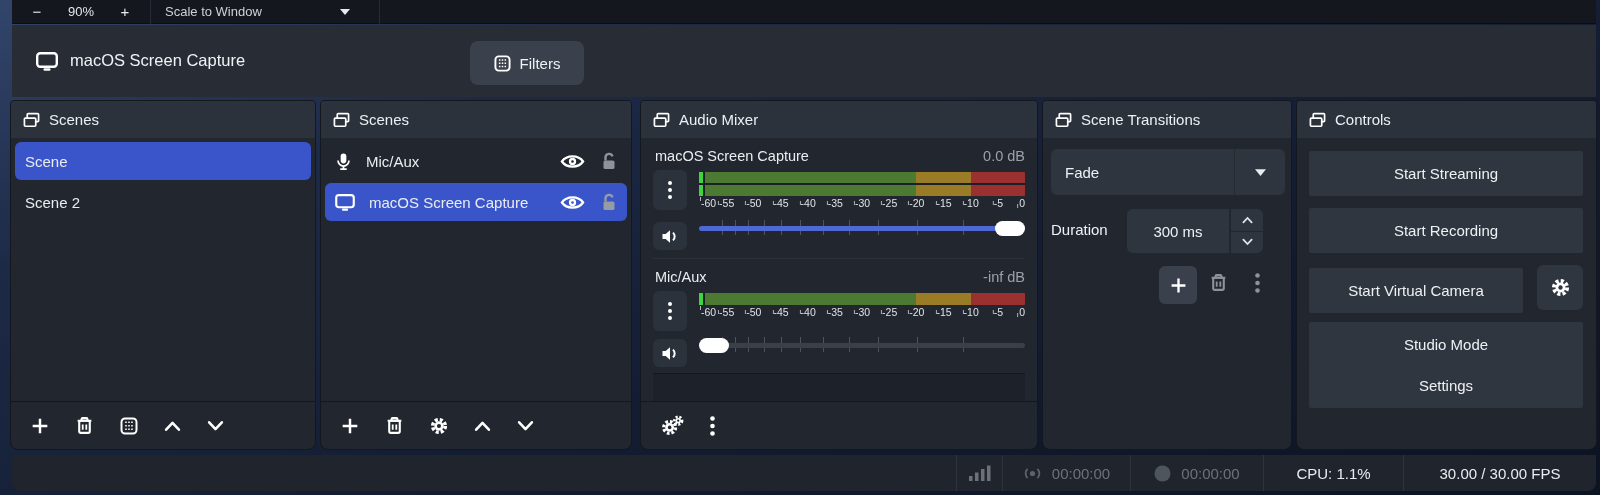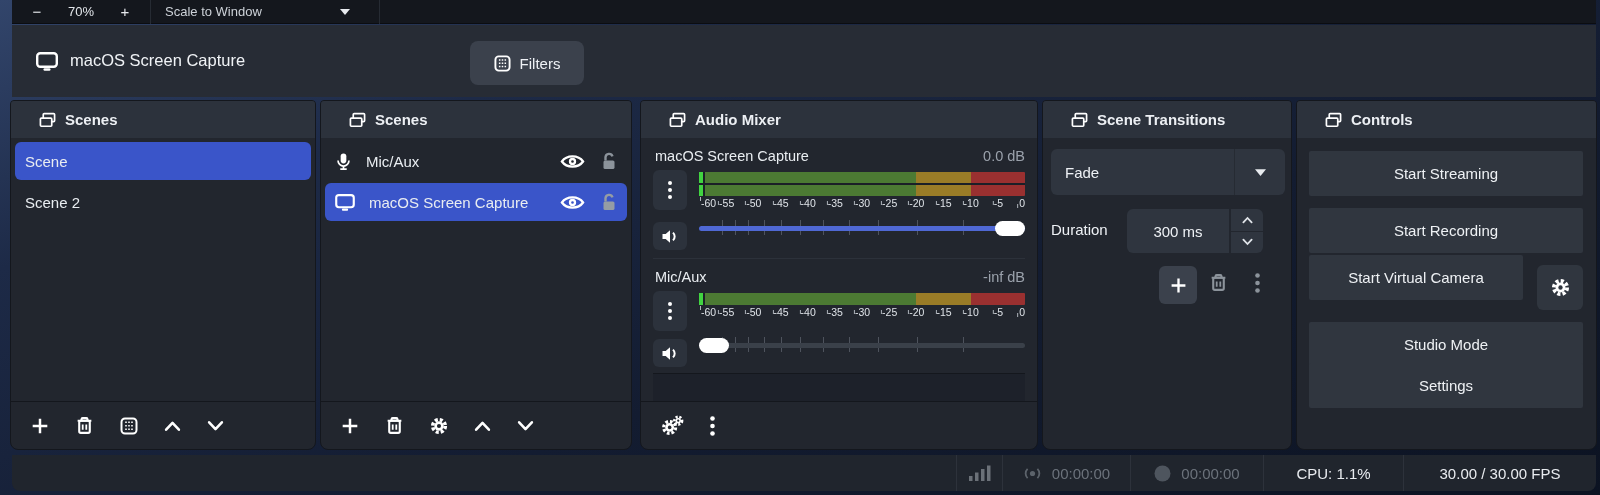--- a/index.html
+++ b/index.html
@@ -39,21 +39,21 @@
   .pbtn.filt{left:458px;width:114px;}
   
   .panel{position:absolute;top:100px;height:350px;background:var(--panel);
     border:1px solid var(--border);border-radius:4px 4px 8px 8px;display:flex;flex-direction:column;overflow:hidden;}
   .p-scenes{left:10px;width:306px;}
   .p-sources{left:320px;width:312px;}
   .p-mixer{left:640px;width:398px;}
   .p-trans{left:1042px;width:250px;}
   .p-controls{left:1296px;width:301px;}
   .phead{height:37px;background:var(--panel-head);display:flex;align-items:center;gap:9px;
-    padding:0 28px;font-weight:bold;font-size:15px;flex:0 0 auto;}
+    padding:0 12px;font-weight:normal;font-size:15px;flex:0 0 auto;}
   .pbody{flex:1;position:relative;display:flex;flex-direction:column;min-height:0;}
   .ptools{flex:0 0 48px;border-top:1px solid var(--border);display:flex;align-items:center;gap:26px;padding:0 20px;}
   .tbtn{background:none;border:none;cursor:pointer;display:flex;align-items:center;justify-content:center;padding:0;}
   
   .list{padding:4px;}
   .lrow{height:38px;display:flex;align-items:center;gap:14px;padding:0 10px;border-radius:6px;
     font-size:15px;color:#e9edf1;margin-bottom:3px;cursor:pointer;}
   .lrow.sel{background:var(--accent);}
   .lrow .lbl{white-space:nowrap;overflow:hidden;flex:1;min-width:0;}
   .rowicons{display:flex;align-items:center;gap:16px;margin-left:auto;}
@@ -124,21 +124,21 @@
   .seg.stream{width:128px;color:var(--dim);}
   .seg.rec{width:133px;color:var(--dim);}
   .seg.cpu{width:140px;color:#e9ecf0;}
   .seg.fps{width:193px;color:#e9ecf0;}
 </style>
 </head>
 <body>
 
 <div class="abs topbar">
   <button class="tb-btn" style="margin-left:12px">−</button>
-  <span class="zoomlevel">70%</span>
+  <span class="zoomlevel">90%</span>
   <button class="tb-btn">+</button>
   <span class="sep" style="margin-left:12px"></span>
   <span class="scalemode">Scale to Window</span>
   <span class="tb-caret">
     <svg width="12" height="8" viewBox="0 0 12 8">
         <path d="M1 1 L11 1 L6 7 Z" fill="#e8ebef"></path>
       </svg>
   </span>
   <span class="sep"></span>
 </div>
@@ -562,21 +562,21 @@
   <div class="phead">
     <svg width="17" height="16" viewBox="0 0 18 16">
       <rect x="4.5" y="1.2" width="12" height="8.6" rx="1" fill="none" stroke="#fff" stroke-width="1.8"></rect>
       <rect x="1.5" y="6" width="12" height="8.6" rx="1" fill="#2c323c" stroke="#fff" stroke-width="1.8"></rect>
     </svg>
     <span>Controls</span>
   </div>
   <div class="pbody">
     <button class="cbtn" style="top:13px">Start Streaming</button>
     <button class="cbtn" style="top:70px">Start Recording</button>
-    <button class="cbtn vc" style="top:117px">Start Virtual Camera</button>
+    <button class="cbtn vc" style="top:130px">Start Virtual Camera</button>
     <button class="cgear" style="top:127px">
       <svg width="19" height="19" viewBox="0 0 20 20">
         <circle cx="10" cy="10" r="7" fill="none" stroke="#fff" stroke-width="4" stroke-dasharray="3.3 2.2"></circle>
         <circle cx="10" cy="10" r="5.2" fill="#fff"></circle>
         <circle cx="10" cy="10" r="2.3" fill="#30363f"></circle>
       </svg>
     </button>
     <button class="cbtn" style="top:184px">Studio Mode</button>
     <button class="cbtn" style="top:225px">Settings</button>
   </div>

